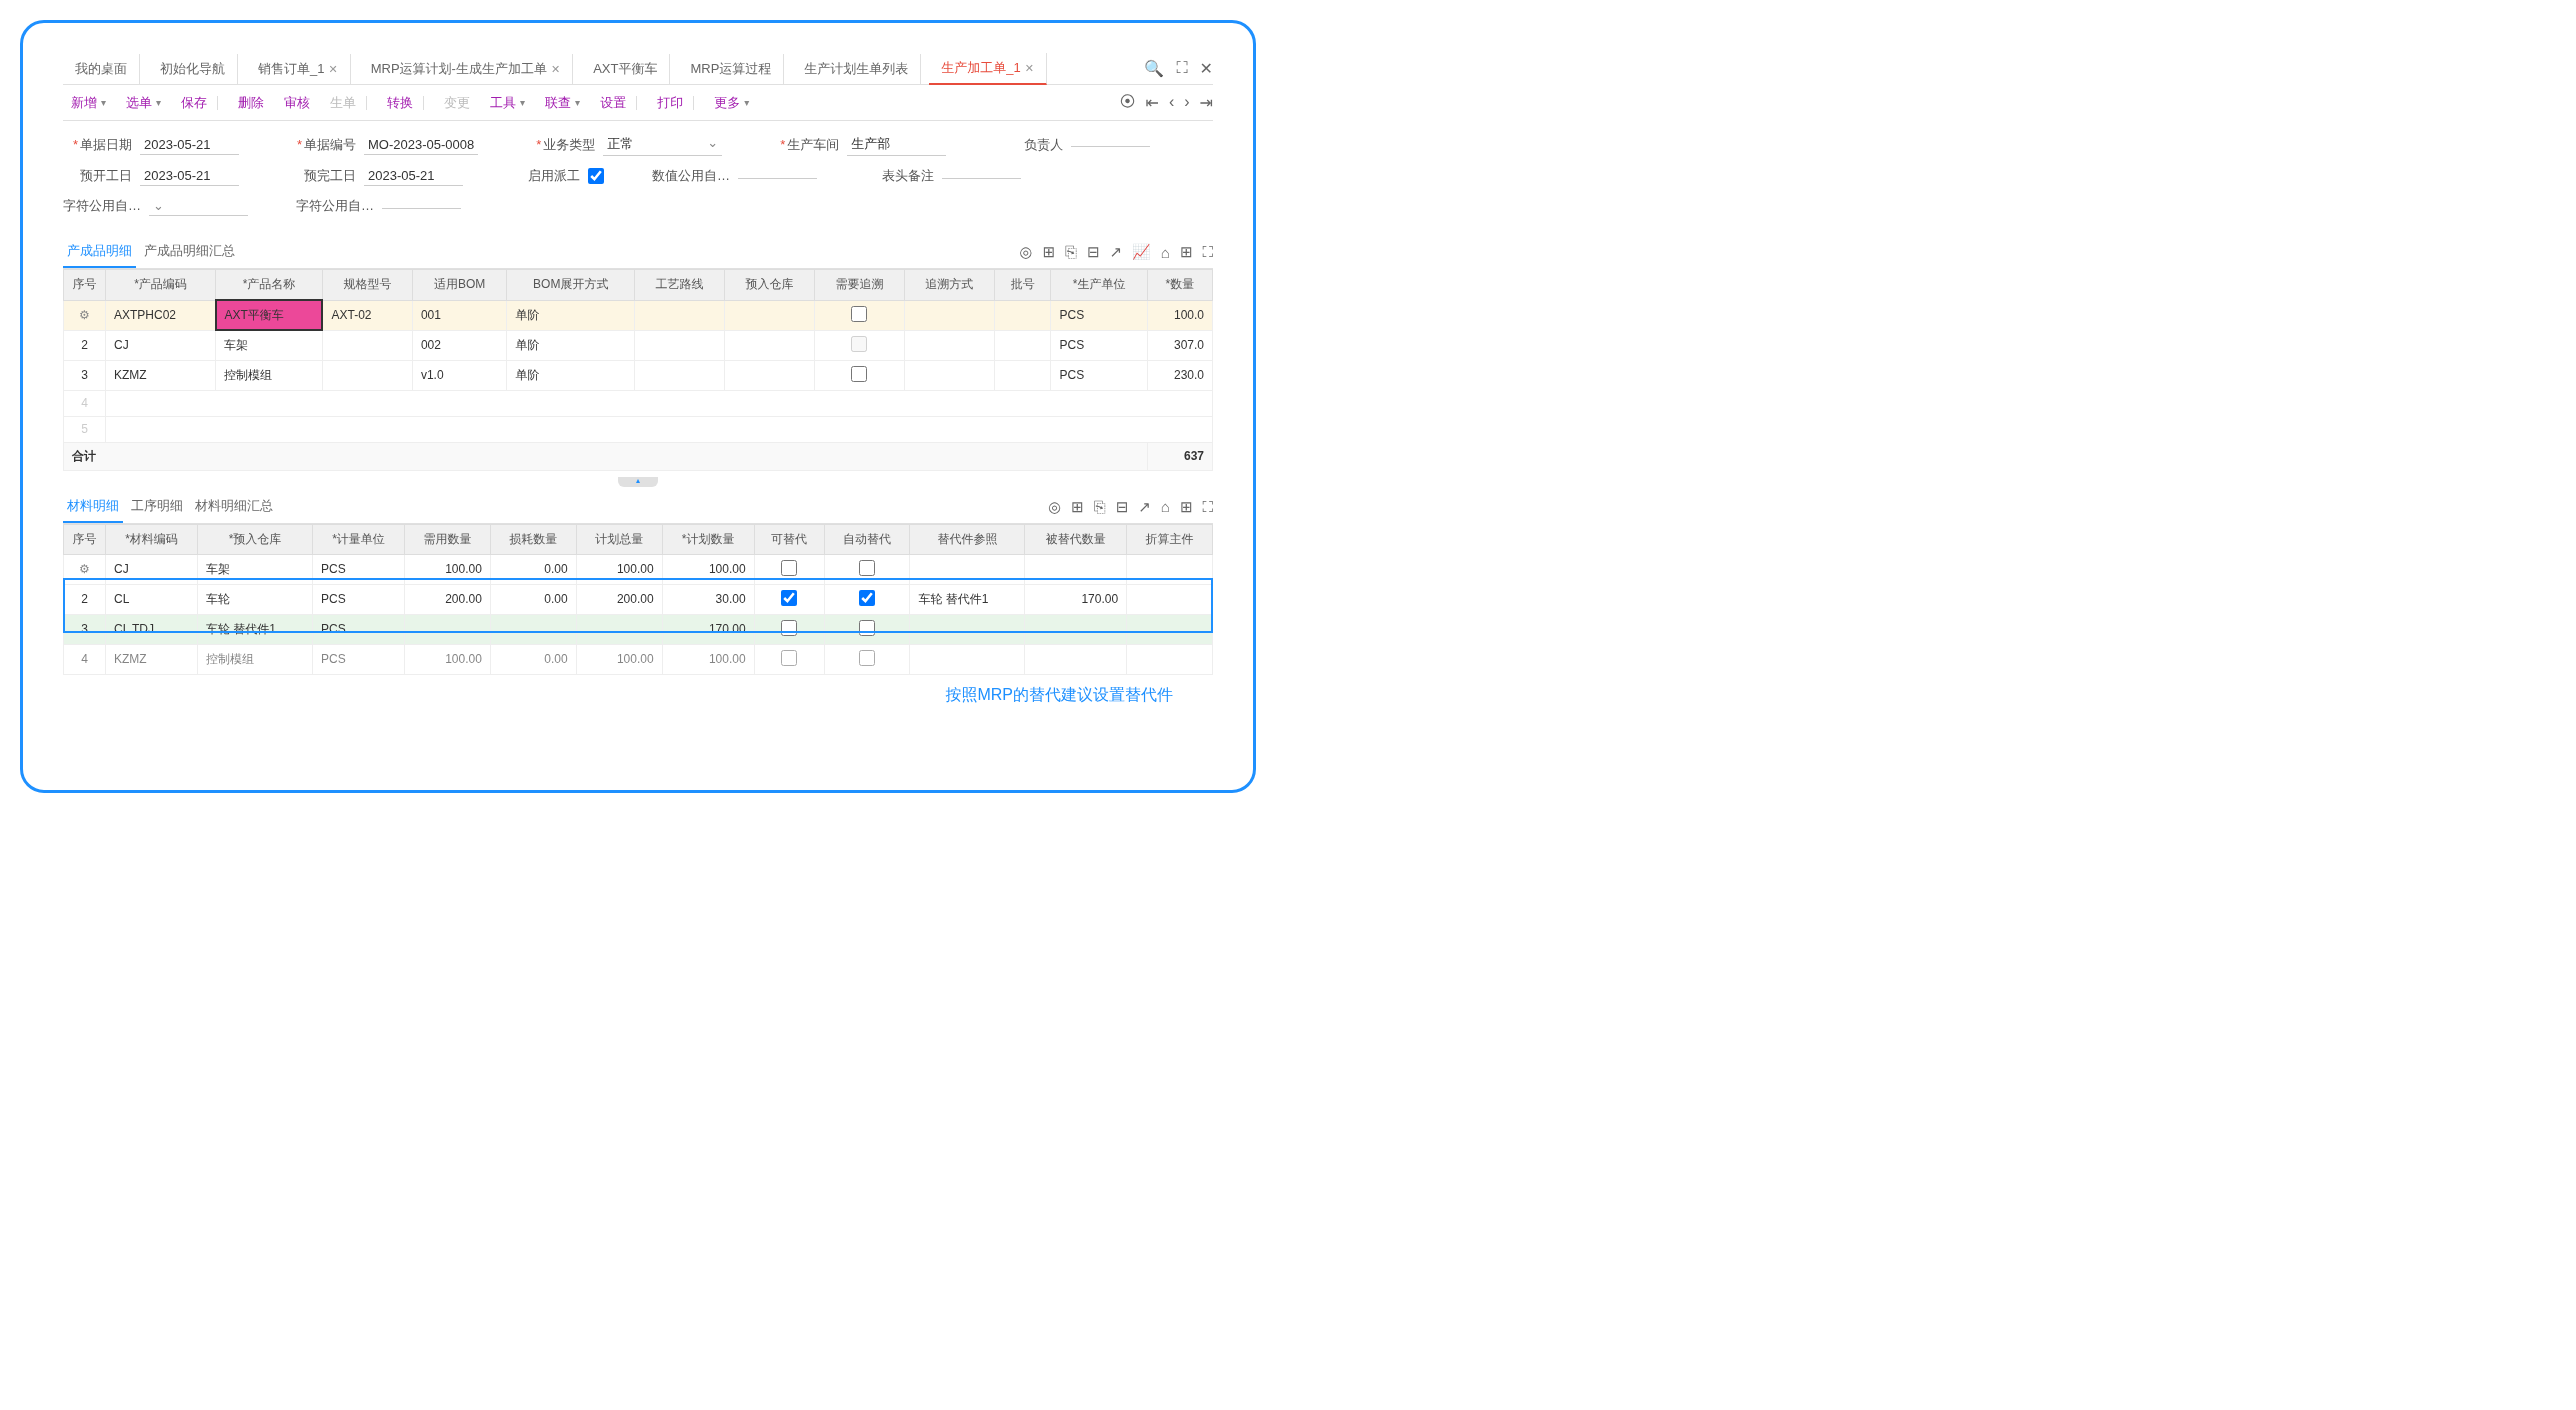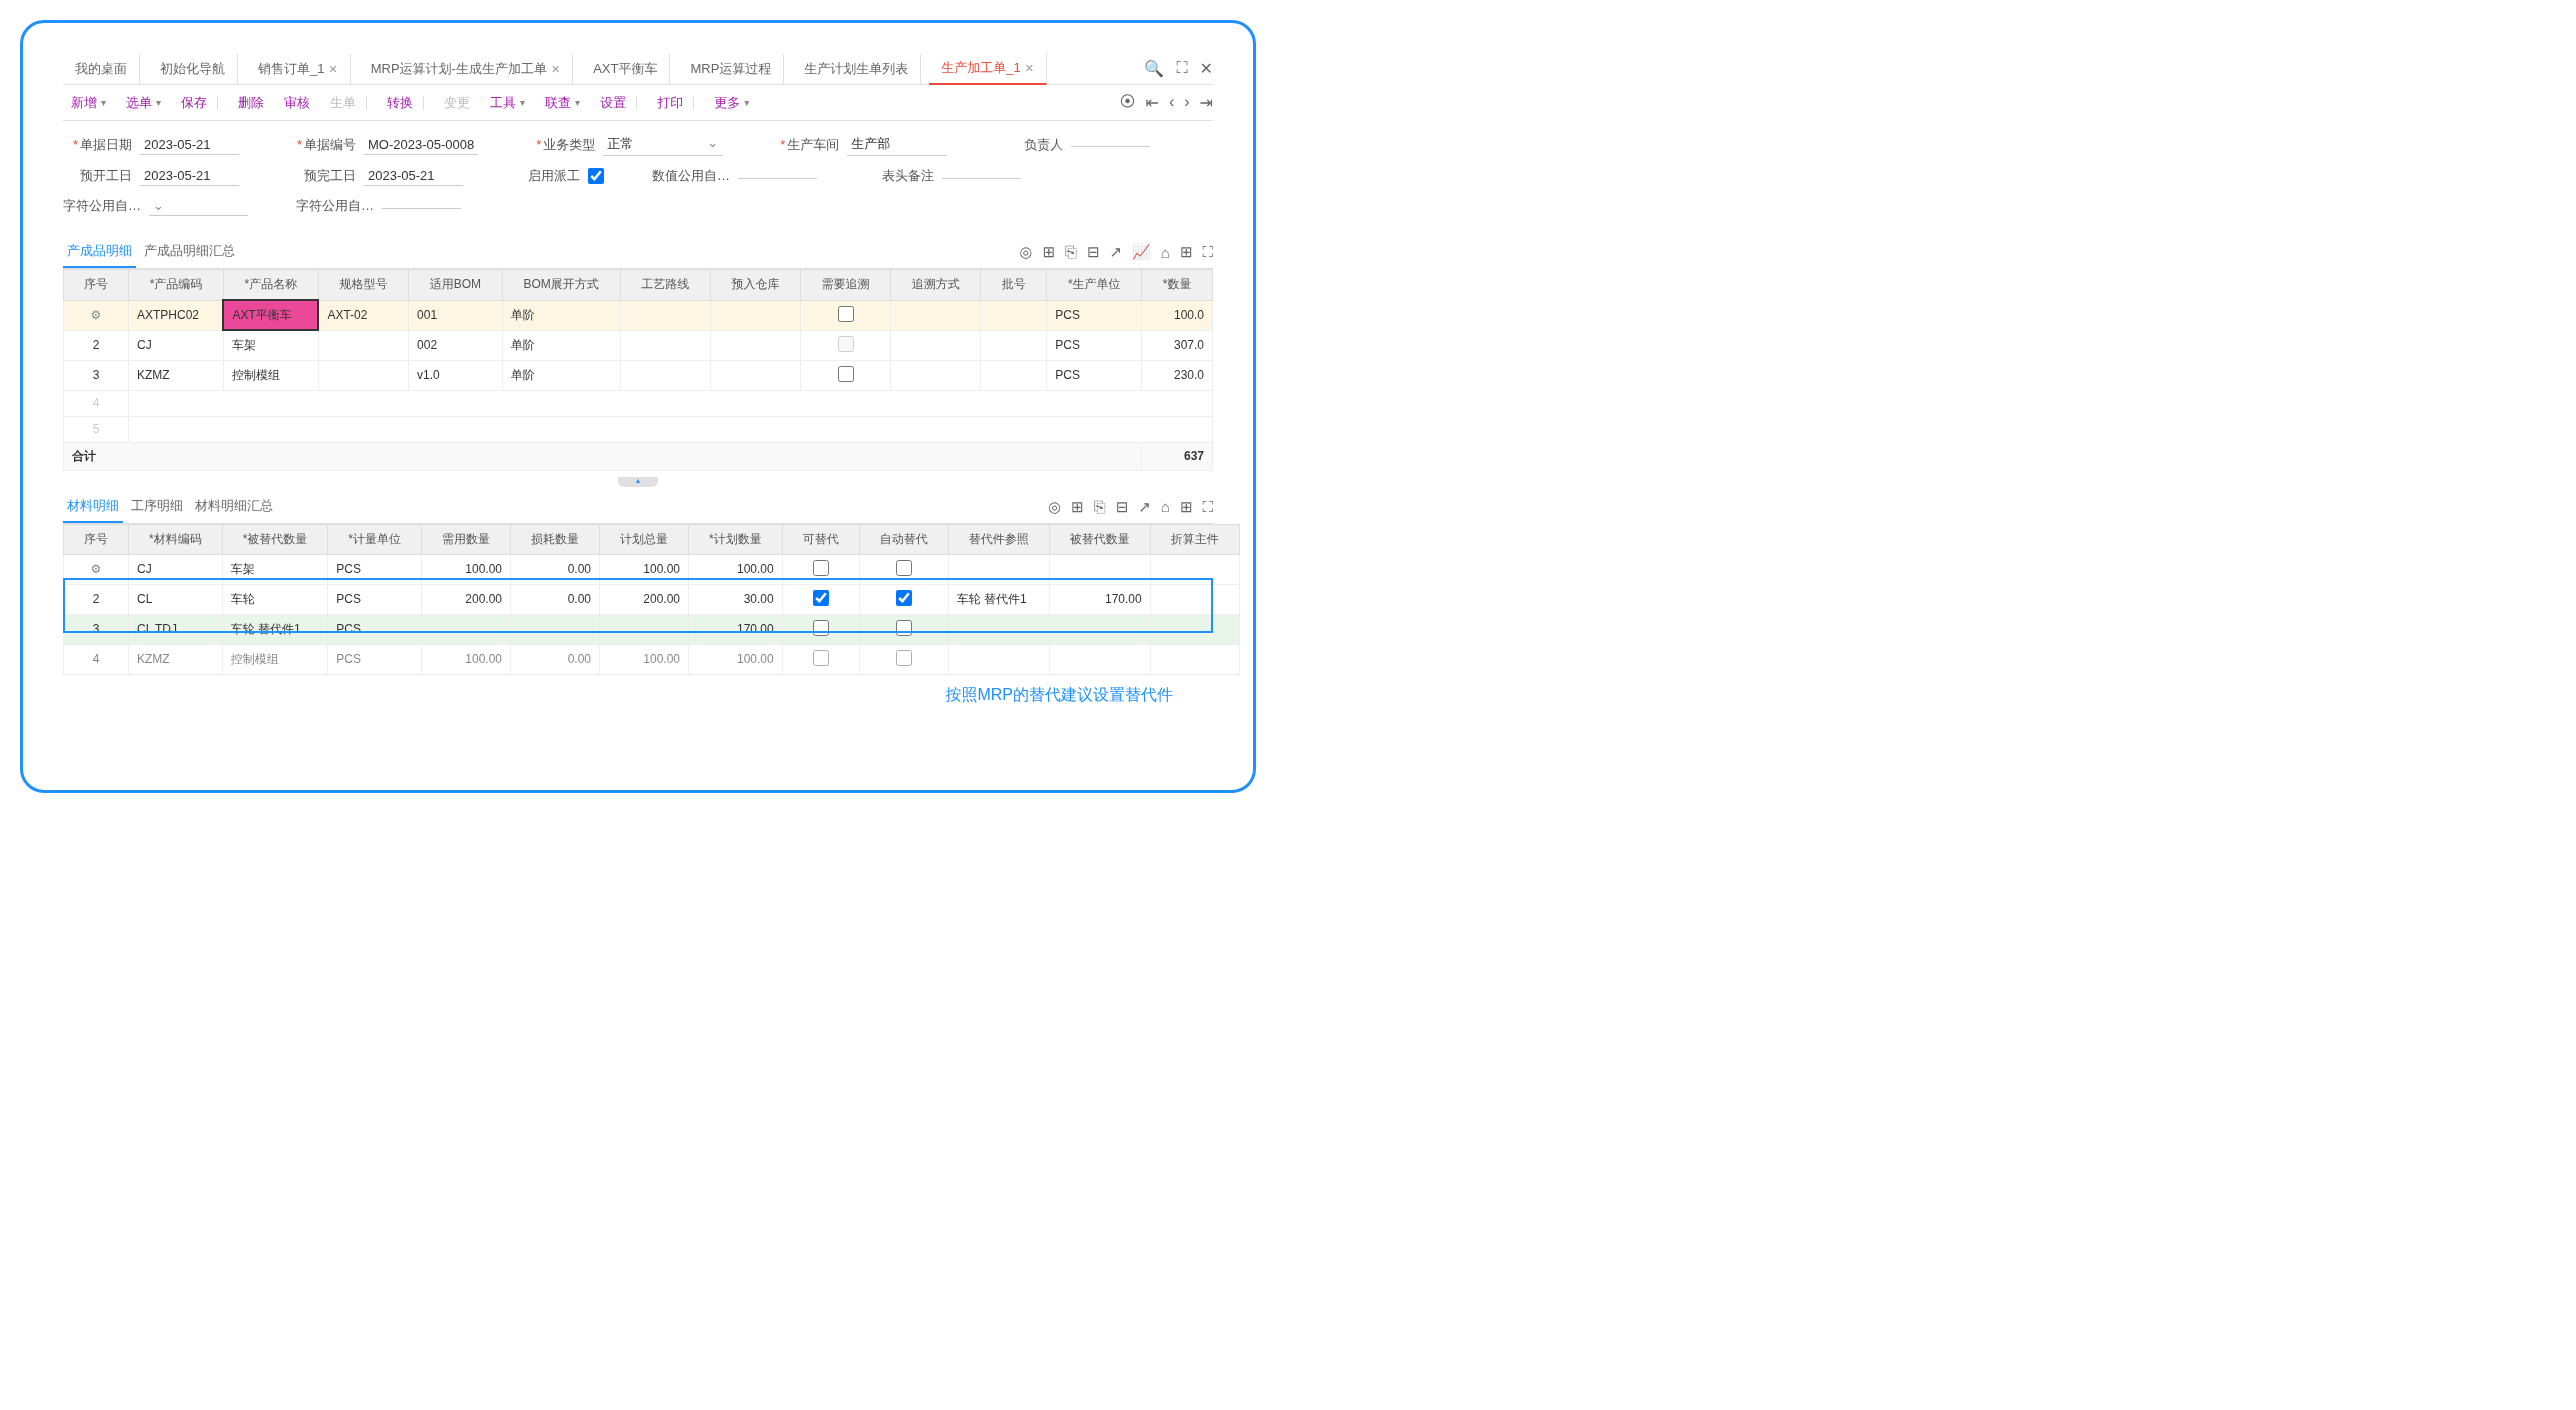--- a/index.html
+++ b/index.html
@@ -27,21 +27,21 @@
 .field .val { min-width: 99px; border-bottom: 1px solid #ccc; padding: 2px 4px; }
 .field .sel { min-width: 119px; border-bottom: 1px solid #ccc; padding: 2px 4px; display: flex; justify-content: space-between; }
 .field .sel::after { content: "⌄"; color: #888; }
 .chk { width: 16px; height: 16px; }
 .subtabs { display: flex; gap: 4px; border-bottom: 1px solid #e0e0e0; margin-top: 6px; }
 .subtab { padding: 6px 4px; color: #666; cursor: pointer; }
 .subtab.active { color: #1e90ff; border-bottom: 2px solid #1e90ff; }
 .grid-tools { margin-left: auto; display: flex; gap: 10px; color: #666; align-items: center; }
 .grid-tools span { cursor: pointer; font-size: 15px; }
 table { width: 100%; border-collapse: collapse; font-size: 12px; }
-th { background: #f0f0f0; border: 1px solid #ddd; padding: 6px 20px; font-weight: normal; color: #555; white-space: nowrap; }
+th { background: #f0f0f0; border: 1px solid #ddd; padding: 6px 8px; font-weight: normal; color: #555; white-space: nowrap; }
 td { border: 1px solid #eee; padding: 5px 8px; white-space: nowrap; }
 .num { text-align: right; }
 .ctr { text-align: center; }
 .row-sel td { background: #fdf6e3; }
 .row-sel td.editing { background: #ec4899; border: 2px solid #333; }
 .empty-row td { height: 26px; color: #ccc; }
 .total-row { background: #f9f9f9; font-weight: bold; }
 .collapse-handle { text-align: center; height: 14px; position: relative; }
 .collapse-handle .h { display: inline-block; width: 40px; height: 10px; background: #e0e0e0; border-radius: 0 0 6px 6px; color: #1e90ff; font-size: 8px; line-height: 8px; }
 .highlight-box { border: 2px solid #1e90ff; position: absolute; pointer-events: none; }
@@ -262,21 +262,21 @@
       <span>⛶</span>
     </div>
   </div>
 
   <div style="position:relative">
     <table>
       <thead>
           <tr>
         <th style="width:42px">序号</th>
         <th>*材料编码</th>
-            <th>*被替代数量</th>
+            <th>*预入仓库</th>
             <th>*计量单位</th>
         <th>需用数量</th>
             <th>损耗数量</th>
             <th>计划总量</th>
             <th>*计划数量</th>
         <th>可替代</th>
             <th>自动替代</th>
             <th>替代件参照</th>
             <th>被替代数量</th>
             <th>折算主件</th>

